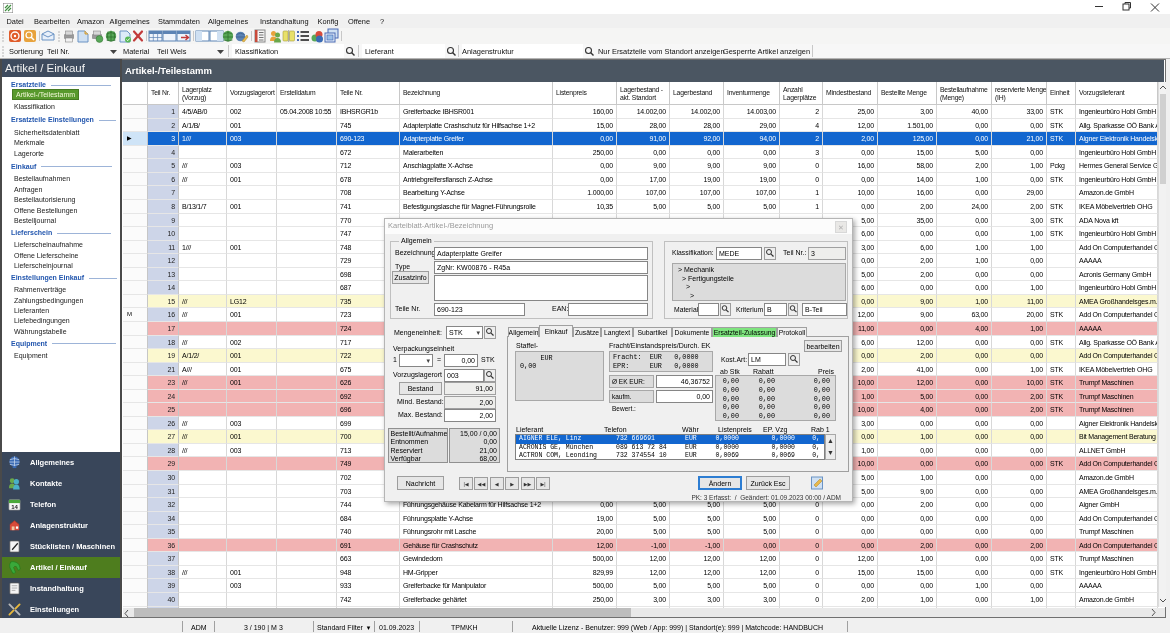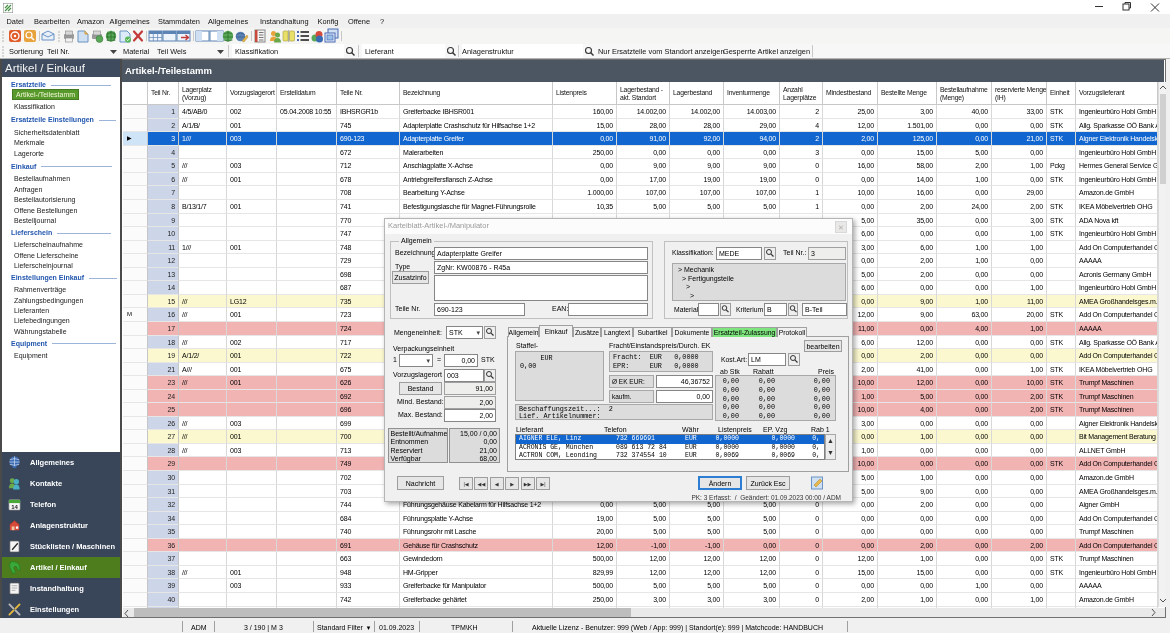--- a/index.html
+++ b/index.html
@@ -1215,21 +1215,21 @@
   <span style="left:317px">Standard Filter &nbsp;▾</span>
   <div class="sep" style="left:374px"></div>
   <span style="left:379px">01.09.2023</span>
   <div class="sep" style="left:419px"></div>
   <span style="left:451px">TPM\KH</span>
   <div class="sep" style="left:512px"></div>
   <span style="left:532px">Aktuelle Lizenz - Benutzer: 999 (Web / App: 999) | Standort(e): 999 | Matchcode: HANDBUCH</span>
   <div class="sep" style="left:847px"></div>
 </div>
 <div id="dialog">
-  <div id="dlgtitle">Karteiblatt-Artikel-/Manipulator</div>
+  <div id="dlgtitle">Karteiblatt-Artikel-/Bezeichnung</div>
   <div class="abs" style="right:5px;top:2px;width:12px;height:12px;background:#e9e8e6;border:1px solid #d8d8d8;color:#b0b0b0;font-size:7px;line-height:11px;text-align:center">✕</div>
 
   <div class="gbox" style="left:5px;top:22px;width:263px;height:78px">
       <div class="glbl">Allgemein</div>
     </div>
   <div class="dlbl" style="left:10px;top:30px">Bezeichnung</div>
   <div class="inp" style="left:49px;top:28px;width:214px;height:13px">Adapterplatte Greifer</div>
   <div class="dlbl" style="left:10px;top:44px">Type</div>
   <div class="inp" style="left:49px;top:42px;width:214px;height:13px">ZgNr: KW00876 - R45a</div>
   <div class="btn" style="left:7px;top:52px;width:37px;height:13px;line-height:12px">Zusatzinfo</div>
@@ -1303,21 +1303,20 @@
   <div class="tab" style="left:392px;width:30px">Protokoll</div>
 
   <div class="dlbl" style="left:131px;top:123px">Staffel-</div>
   <div class="abs mono" style="left:130px;top:132px;width:89px;height:50px;background:#dcdcdc;border:1px solid #a8a8a8;font-size:6.8px;line-height:8px;padding:2px 4px">&nbsp;&nbsp;&nbsp;&nbsp;&nbsp;EUR<br>0,00</div>
   <div class="dlbl" style="left:224px;top:123px">Fracht/Einstandspreis/Durch. EK</div>
   <div class="abs mono" style="left:224px;top:132px;width:104px;height:21px;background:#dcdcdc;border:1px solid #a8a8a8;font-size:6.8px;line-height:9px;padding:1px 3px">Fracht:&nbsp;&nbsp;EUR&nbsp;&nbsp;&nbsp;0,0000<br>EPR:&nbsp;&nbsp;&nbsp;&nbsp;&nbsp;EUR&nbsp;&nbsp;&nbsp;0,0000</div>
   <div class="abs" style="left:224px;top:156px;width:45px;height:13px;background:#dcdcdc;border:1px solid #a8a8a8;font-size:6.5px;line-height:12px;padding-left:2px">Ø EK EUR:</div>
   <div class="inp" style="left:271px;top:156px;width:57px;height:13px;text-align:right">46,36752</div>
   <div class="abs" style="left:224px;top:171px;width:45px;height:13px;background:#dcdcdc;border:1px solid #a8a8a8;font-size:6.5px;line-height:12px;padding-left:2px">kaufm. Bewert.:</div>
   <div class="inp" style="left:271px;top:171px;width:57px;height:13px;text-align:right">0,00</div>
-  <div class="abs mono" style="left:130px;top:185px;width:198px;height:16px;background:#dcdcdc;border:1px solid #a8a8a8;font-size:6.8px;line-height:7.2px;padding:1px 3px">Beschaffungszeit...:&nbsp;&nbsp;2<br>Lief. Artikelnummer:</div>
   <div class="btn" style="left:419px;top:121px;width:38px;height:12px;line-height:11px">bearbeiten</div>
   <div class="dlbl" style="left:336px;top:137px;font-size:6.8px">Kost.Art:</div>
   <div class="inp" style="left:363px;top:134px;width:38px;height:13px">LM</div>
   <div class="mag" style="left:403px;top:134px;width:12px;height:13px"><svg width="10" height="11">
         <circle cx="4" cy="4" r="2.5" fill="none" stroke="#333" stroke-width="1"></circle>
         <line x1="5.8" y1="5.8" x2="8.5" y2="8.5" stroke="#333" stroke-width="1.2"></line>
       </svg></div>
   <div class="dlbl" style="left:335px;top:149px">ab Stk</div>
   <div class="dlbl" style="left:368px;top:149px">Rabatt</div>
   <div class="dlbl" style="left:433px;top:149px">Preis</div>

